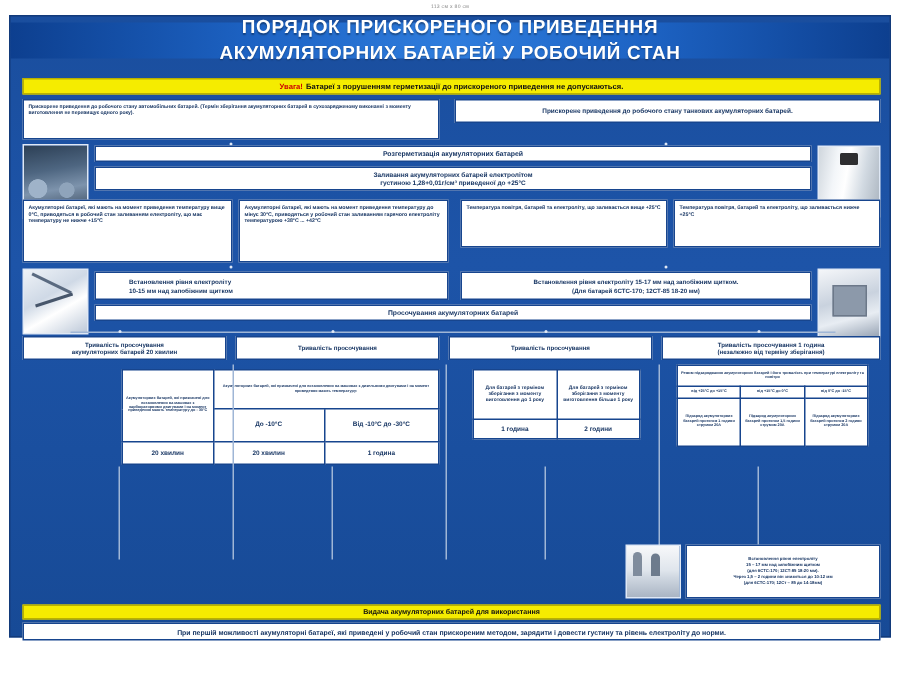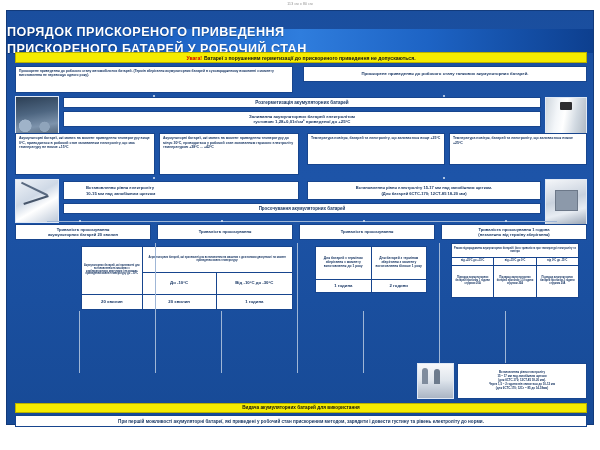--- a/index.html
+++ b/index.html
@@ -28,23 +28,23 @@
     left: 6px; top: 10px;
     width: 588px; height: 415px;
     background: #1d50a0;
     background-image: linear-gradient(180deg,#1a4e9e 0%,#1d54a8 40%,#174a96 100%);
     border: 1px solid #123a7a;
     padding: 0;
   }
 
   
   .hdr {
-    position: absolute; left: 0; top: 18px; width: 100%; height: 24px;
+    position: absolute; left: 0; top: 4px; width: 100%; height: 24px;
     background: linear-gradient(90deg,#0d3f8f 0%,#1d63c4 28%,#2f7ddd 50%,#1d63c4 72%,#0d3f8f 100%);
-    display: flex; flex-direction: column; align-items: flex-start; justify-content: center;
+    display: flex; flex-direction: column; align-items: center; justify-content: center;
     color: #fff; text-align: center;
   }
   .hdr .l1, .hdr .l2 {
     font-size: 12.6px; font-weight: bold; letter-spacing: .45px; line-height: 1.32;
     text-shadow: 0 1px 1px rgba(0,0,0,.35);
   }
 
   
   .warn {
     position: absolute; left: 8px; top: 41px; width: 572px; height: 11px;
@@ -165,21 +165,21 @@
 <body>
 
 <div id="poster">
 
   <div class="dim-caption">113 см х 80 см</div>
 
   <div class="board">
 
     <div class="hdr">
       <div class="l1">ПОРЯДОК ПРИСКОРЕНОГО ПРИВЕДЕННЯ</div>
-      <div class="l2">ПРИСКОРЕНОГО БАТАРЕЙ У РОБОЧИЙ СТАН</div>
+      <div class="l2">АКУМУЛЯТОРНИХ БАТАРЕЙ У РОБОЧИЙ СТАН</div>
     </div>
 
     <div class="warn">
       <span class="red">Увага!</span>
       <span>Батареї з порушенням герметизації до прискореного приведення не допускаються.</span>
     </div>
 
     <div class="wb left" style="left:8px; top:55px; width:278px; height:27px; font-size:3.35px; padding:2px 3px; line-height:1.3; align-items:flex-start;">
       <span>Прискорене приведення до робочого стану автомобільних батарей. (Термін зберігання акумуляторних батарей в сухозарядженому виконанні з моменту виготовлення не перевищує одного року).</span>
     </div>

